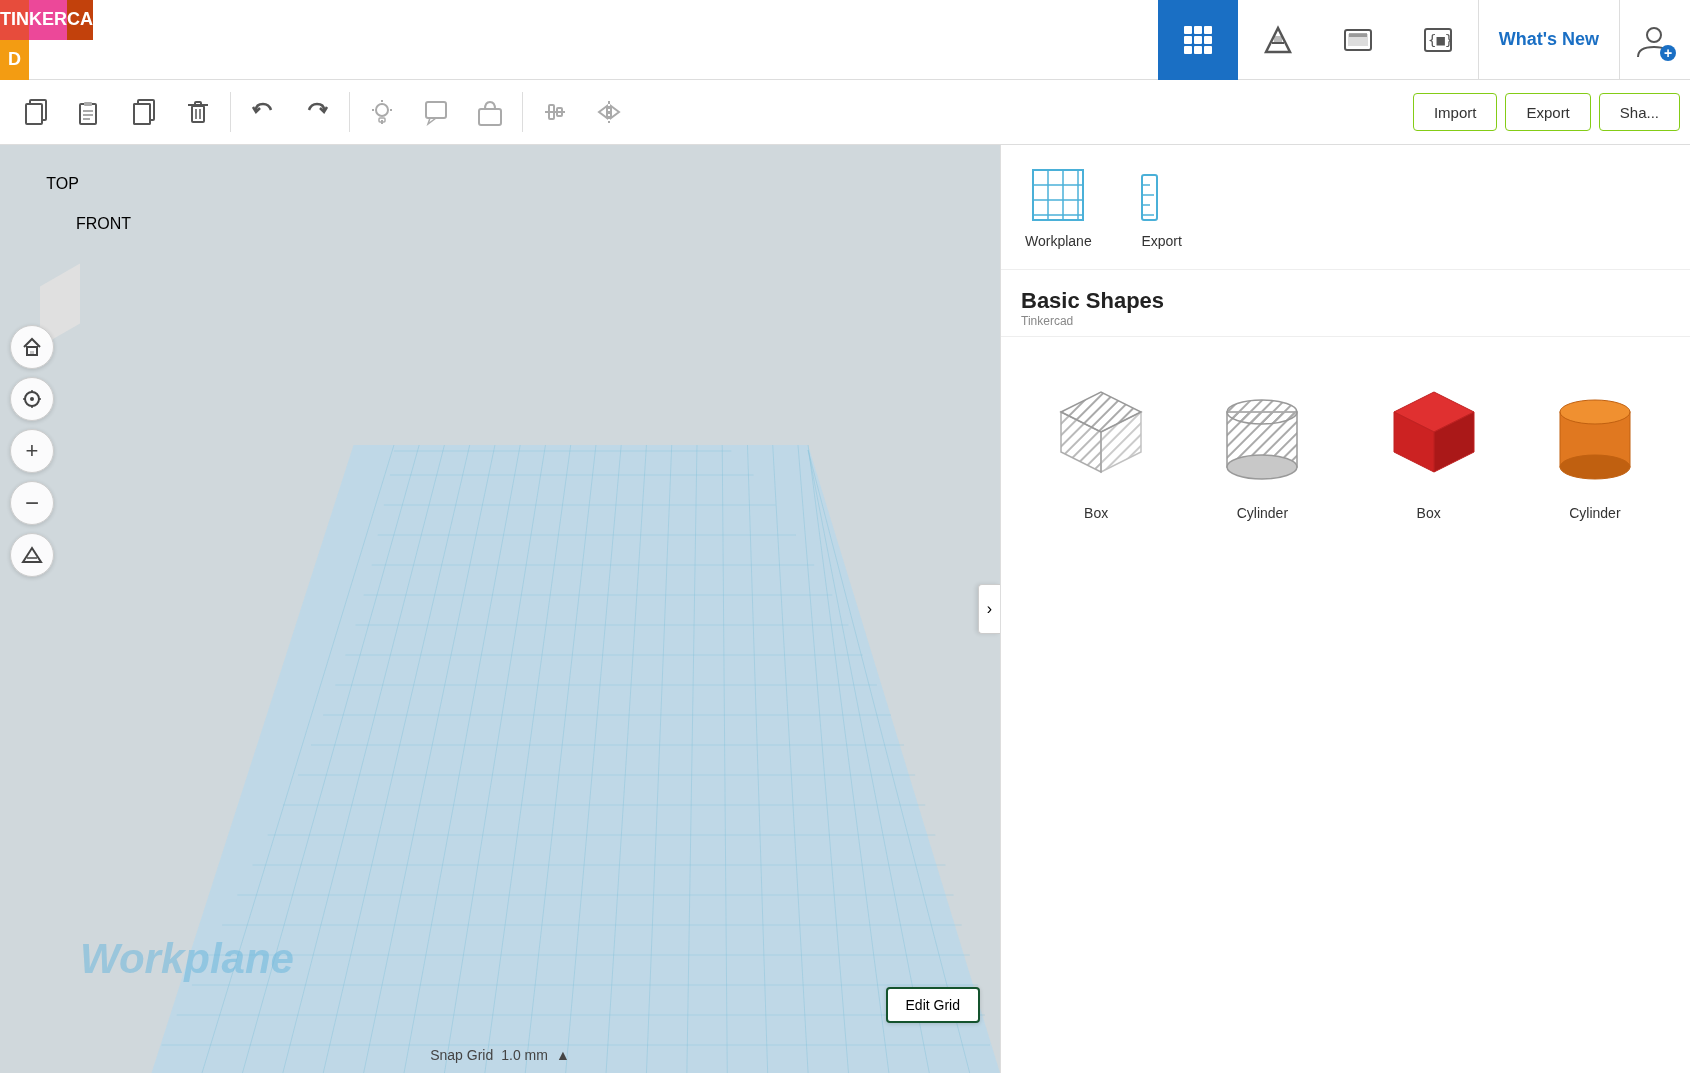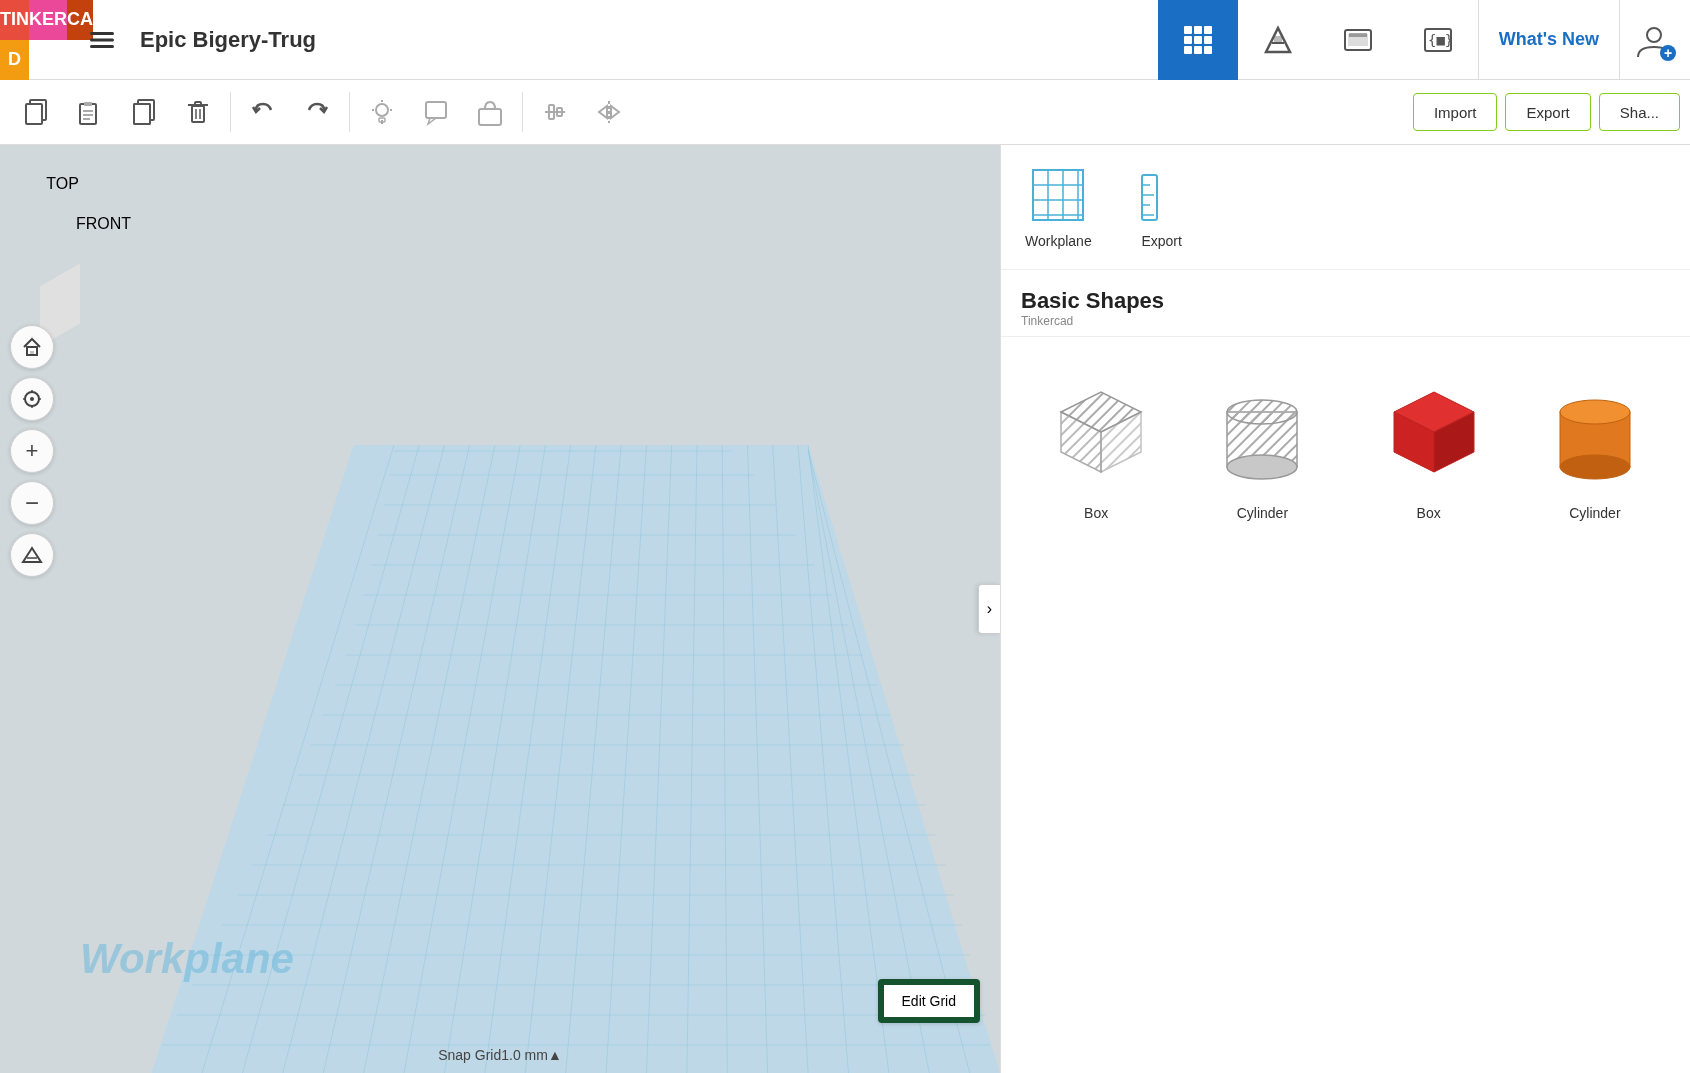--- a/index.html
+++ b/index.html
@@ -226,35 +226,36 @@
       font-style: italic;
     }
 
     
     #edit-grid-btn {
       position: absolute;
       bottom: 50px;
       right: 20px;
       padding: 8px 18px;
       background: white;
-      border: 6px solid #14532d;
+      border: 2px solid #14532d;
       border-radius: 4px;
       font-size: 14px;
       cursor: pointer;
       box-shadow: 0 1px 4px rgba(0,0,0,0.15);
     }
 
     
     #snap-grid-bar {
       position: absolute;
       bottom: 10px;
       left: 50%;
       transform: translateX(-50%);
       display: flex;
       align-items: center;
+      gap: 8px;
       font-size: 14px;
       color: #444;
     }
 
     
     #collapse-btn {
       position: absolute;
       right: 0;
       top: 50%;
       transform: translateY(-50%);
@@ -363,30 +364,20 @@
 <body>
 
 <div id="top-nav">
   <div id="tinkercad-logo">
     <div class="logo-cell logo-tin">TIN</div>
     <div class="logo-cell logo-ker">KER</div>
     <div class="logo-cell logo-ca">CA</div>
     <div class="logo-cell logo-d">D</div>
   </div>
 
-  <div id="project-title-area">
-    <div class="toolbar-btn">
-      <svg width="24" height="24" viewBox="0 0 24 24">
-          <rect y="4" width="24" height="3" rx="1.5" fill="#333"></rect>
-          <rect y="10.5" width="24" height="3" rx="1.5" fill="#333"></rect>
-          <rect y="17" width="24" height="3" rx="1.5" fill="#333"></rect>
-        </svg>
-    </div>
-    <span id="project-title">Epic Bigery-Trug</span>
-  </div>
 
   <div id="nav-right">
 
     <button class="nav-btn active">
       <svg viewBox="0 0 32 32" fill="none" xmlns="http://www.w3.org/2000/svg">
         <rect x="2" y="2" width="8" height="8" rx="1" fill="white"></rect>
         <rect x="12" y="2" width="8" height="8" rx="1" fill="white"></rect>
         <rect x="22" y="2" width="8" height="8" rx="1" fill="white"></rect>
         <rect x="2" y="12" width="8" height="8" rx="1" fill="white"></rect>
         <rect x="12" y="12" width="8" height="8" rx="1" fill="white"></rect>

